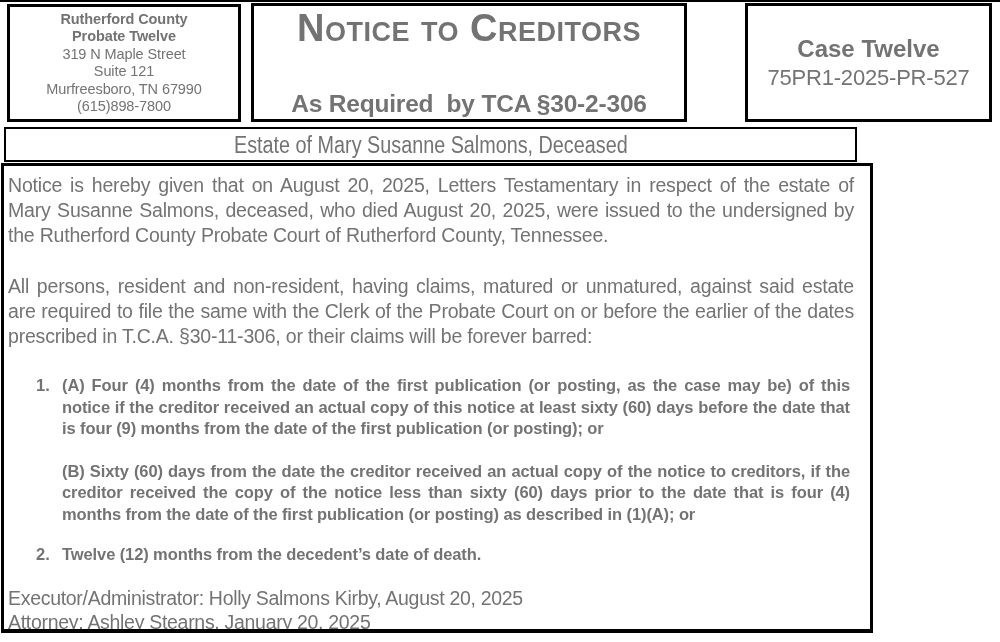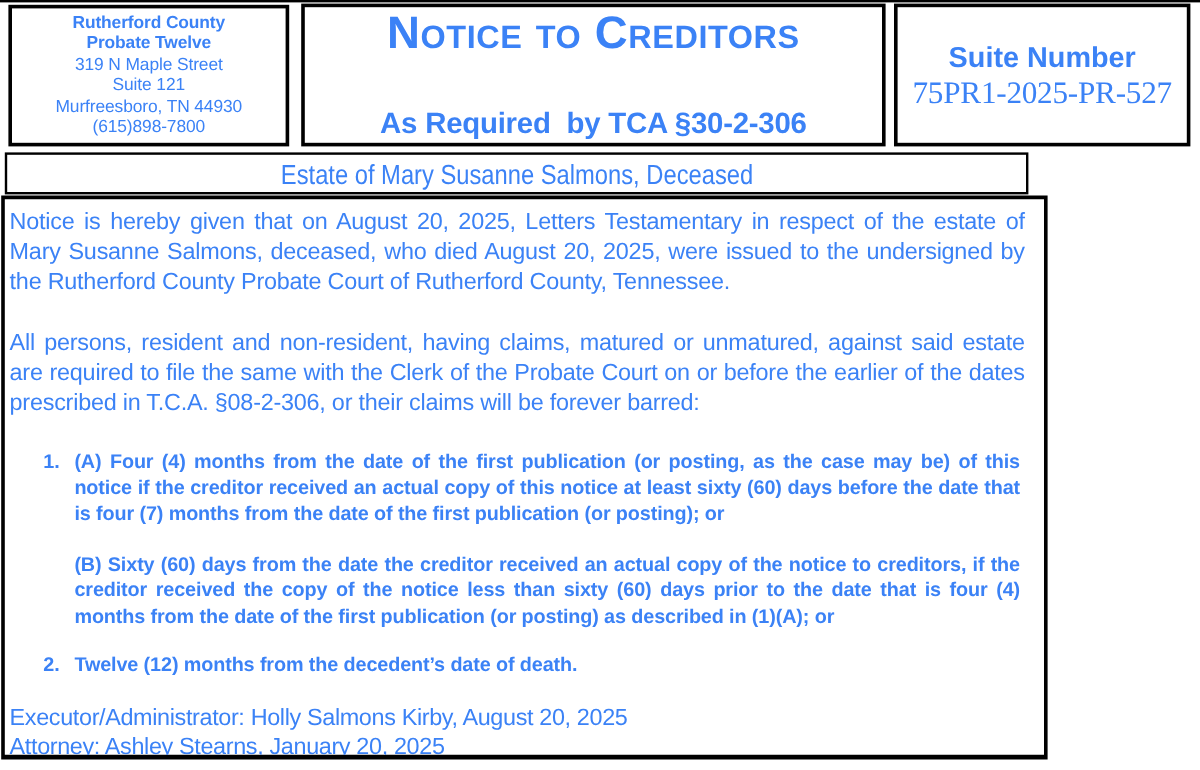--- a/index.html
+++ b/index.html
@@ -6,21 +6,21 @@
     margin: 0;
     padding: 0;
     background: #ffffff;
   }
   .page {
     position: relative;
     width: 1000px;
     height: 642px;
     background: #ffffff;
     font-family: "Liberation Sans", sans-serif;
-    color: #3b82f6;
+    color: #737373;
     overflow: hidden;
   }
   .top-edge {
     position: absolute;
     left: 0; top: 0;
     width: 1000px; height: 2px;
     background: #000;
   }
   .box {
     position: absolute;
@@ -35,21 +35,21 @@
     display: flex; flex-direction: column;
     justify-content: center; align-items: center;
     text-align: center;
     font-size: 14.5px;
     line-height: 17.5px;
     letter-spacing: -0.1px;
   }
   .court-line-bold { font-weight: 700; }
   .title-box {
     left: 251px; top: 3px;
-    width: 487px; height: 119px;
+    width: 436px; height: 119px;
     display: flex; flex-direction: column;
     justify-content: center; align-items: center;
     text-align: center;
     gap: 40px;
   }
   .notice-title {
     font-variant: small-caps;
     font-size: 38px;
     font-weight: 600;
     line-height: 42px;
@@ -68,25 +68,24 @@
     display: flex; flex-direction: column;
     justify-content: center; align-items: center;
     text-align: center;
   }
   .case-label {
     font-size: 24px;
     font-weight: 700;
     line-height: 30px;
   }
   .case-number {
-    font-size: 26px;
+    font-size: 22px;
     font-weight: 400;
     line-height: 27px;
     letter-spacing: -0.2px;
-    font-family: Liberation Serif, serif;
   }
   
   .estate-bar {
     left: 4px; top: 127px;
     width: 853px; height: 35px;
     border-width: 2.5px;
     display: flex;
     justify-content: center; align-items: center;
   }
   .estate-text {
@@ -151,47 +150,47 @@
 
 <div class="page">
 
   <div class="top-edge"></div>
 
   <div class="box court-box">
     <div class="court-line-bold">Rutherford County</div>
     <div class="court-line-bold">Probate Twelve</div>
     <div>319 N Maple Street</div>
     <div>Suite 121</div>
-    <div>Murfreesboro, TN 44930</div>
+    <div>Murfreesboro, TN 67990</div>
     <div>(615)898-7800</div>
   </div>
 
   <div class="box title-box">
     <div class="notice-title">Notice to Creditors</div>
     <div class="notice-subtitle">As Required  by TCA §30-2-306</div>
   </div>
 
   <div class="box case-box">
-    <div class="case-label">Suite Number</div>
+    <div class="case-label">Case Twelve</div>
     <div class="case-number">75PR1-2025-PR-527</div>
   </div>
 
   <div class="box estate-bar">
     <span class="estate-text">Estate of Mary Susanne Salmons, Deceased</span>
   </div>
 
   <div class="box notice-body">
     <p class="para">Notice is hereby given that on August 20, 2025, Letters Testamentary in respect of the estate of Mary Susanne Salmons, deceased, who died August 20, 2025, were issued to the undersigned by the Rutherford County Probate Court of Rutherford County, Tennessee.</p>
-    <p class="para">All persons, resident and non-resident, having claims, matured or unmatured, against said estate are required to file the same with the Clerk of the Probate Court on or before the earlier of the dates prescribed in T.C.A. §08-2-306, or their claims will be forever barred:</p>
+    <p class="para">All persons, resident and non-resident, having claims, matured or unmatured, against said estate are required to file the same with the Clerk of the Probate Court on or before the earlier of the dates prescribed in T.C.A. §30-11-306, or their claims will be forever barred:</p>
 
     <div class="claims-list">
       <div class="list-item">
         <span class="list-num">1.</span>
         <div class="list-content">
-          <p>(A) Four (4) months from the date of the first publication (or posting, as the case may be) of this notice if the creditor received an actual copy of this notice at least sixty (60) days before the date that is four (7) months from the date of the first publication (or posting); or</p>
+          <p>(A) Four (4) months from the date of the first publication (or posting, as the case may be) of this notice if the creditor received an actual copy of this notice at least sixty (60) days before the date that is four (9) months from the date of the first publication (or posting); or</p>
           <p>(B) Sixty (60) days from the date the creditor received an actual copy of the notice to creditors,  if the creditor received the copy of the notice less than sixty (60) days prior to the date that is four (4) months from the date of the first publication (or posting) as described in (1)(A); or</p>
         </div>
       </div>
       <div class="list-item">
         <span class="list-num">2.</span>
         <div class="list-content">
           <p>Twelve (12) months from the decedent’s date of death.</p>
         </div>
       </div>
     </div>

